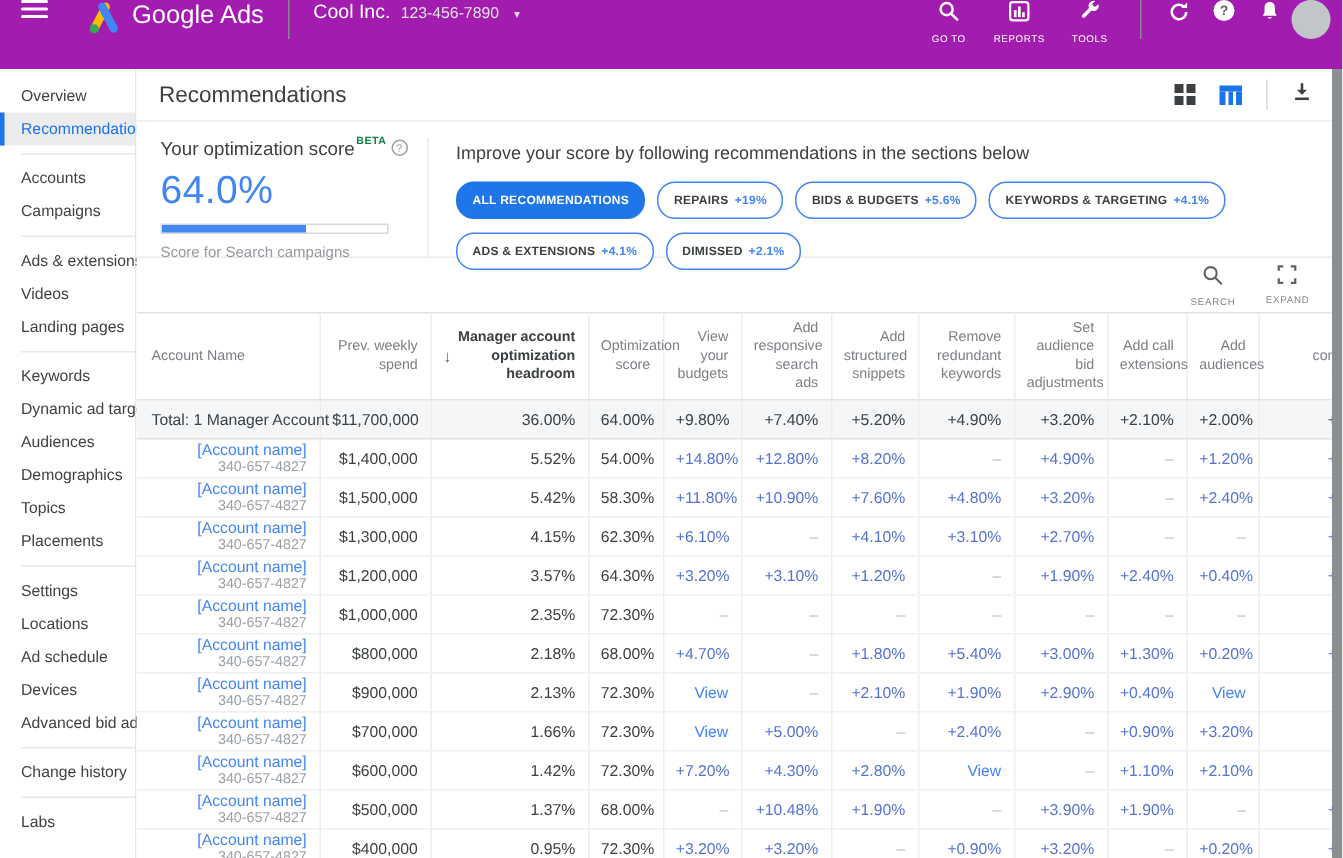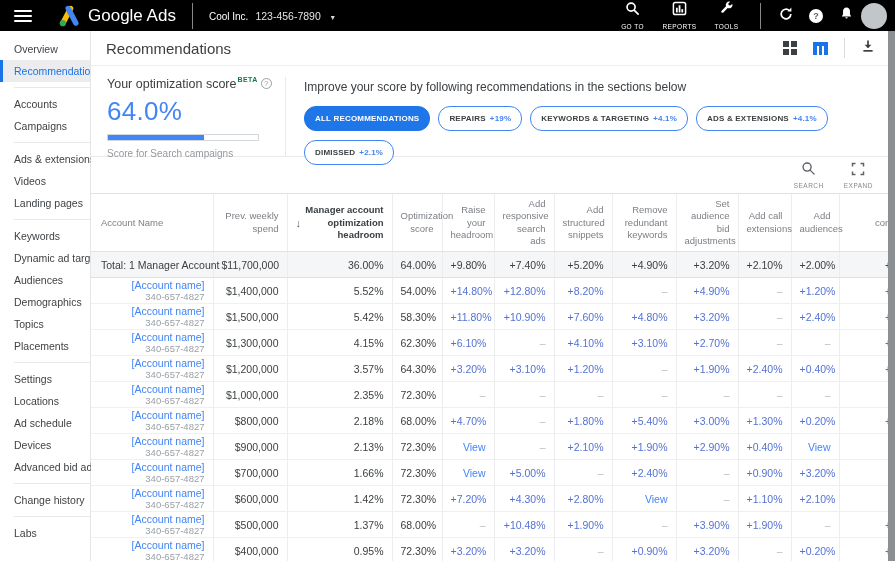--- a/index.html
+++ b/index.html
@@ -1,26 +1,26 @@
 <!DOCTYPE html>
 <html><head>
 <meta charset="utf-8">
 <style>
   *{box-sizing:border-box;margin:0;padding:0}
   html,body{width:895px;height:572px;overflow:hidden;background:#fff;
     font-family:"Liberation Sans","DejaVu Sans",sans-serif;}
   
-  .topbar{height:31px;background:#000000;display:flex;align-items:center;padding:0 8px 0 14px;color:#fff}
+  .topbar{height:46px;background:#a21caf;display:flex;align-items:flex-start;padding:0 8px 0 14px;color:#fff}
   .hamburger{width:18px;display:flex;flex-direction:column;gap:3px;cursor:pointer;margin-right:24px}
   .hamburger span{height:2px;background:#fff;border-radius:1px}
   .logo{margin-right:8px;display:flex}
   .product{font-size:17px;font-weight:400;margin-right:16px;white-space:nowrap}
   .tb-divider{width:1px;height:26px;background:#85878a;margin-right:16px}
   .acct-switcher{display:flex;align-items:baseline;gap:7px;cursor:pointer}
-  .acct-name{font-size:10px}
+  .acct-name{font-size:13px}
   .acct-num{font-size:10.5px;color:#e3e4e6}
   .caret{font-size:8px;color:#d8d9da;margin-left:3px}
   .tb-spacer{flex:1}
   .tb-btn{width:47px;display:flex;flex-direction:column;align-items:center;gap:3px;cursor:pointer}
   .tb-btn-label{font-size:6.5px;letter-spacing:.4px}
   .tb-divider2{width:1px;height:26px;background:#85878a;margin:0 10px}
   .tb-icon{width:30px;display:flex;justify-content:center;align-items:center;cursor:pointer}
   .help-circle-top{width:14px;height:14px;border-radius:50%;background:#fff;color:#5e6164;font-size:9px;font-weight:700;display:flex;align-items:center;justify-content:center}
   .user-block{text-align:right;font-size:10px;line-height:1.35;margin:0 9px 0 12px;white-space:nowrap}
   .avatar{width:26px;height:26px;border-radius:50%;background:#c3c6c9;flex-shrink:0}
@@ -229,20 +229,24 @@
         <div class="improve-heading">Improve your score by following recommendations in the sections below</div>
         <div class="pills">
             <button class="pill selected">
               <span class="pill-label">ALL RECOMMENDATIONS</span>
             </button>
             <button class="pill">
               <span class="pill-label">REPAIRS</span>
               <span class="pill-delta">+19%</span>
             </button>
             <button class="pill">
+              <span class="pill-label">BIDS &amp; BUDGETS</span>
+              <span class="pill-delta">+5.6%</span>
+            </button>
+            <button class="pill">
               <span class="pill-label">KEYWORDS &amp; TARGETING</span>
               <span class="pill-delta">+4.1%</span>
             </button>
             <button class="pill">
               <span class="pill-label">ADS &amp; EXTENSIONS</span>
               <span class="pill-delta">+4.1%</span>
             </button>
             <button class="pill">
               <span class="pill-label">DIMISSED</span>
               <span class="pill-delta">+2.1%</span>
@@ -294,21 +298,21 @@
             <tr>
               <th>Account Name</th>
               <th>Prev. weekly spend</th>
               <th>
                 <div class="th-sort">
                   <span class="sort-arrow">↓</span>
                   <span>Manager account optimization headroom</span>
                 </div>
               </th>
               <th>Optimization score</th>
-              <th>Raise your headroom</th>
+              <th>View your budgets</th>
               <th>Add responsive search ads</th>
               <th>Add structured snippets</th>
               <th>Remove redundant keywords</th>
               <th>Set audience bid adjustments</th>
               <th>Add call extensions</th>
               <th>Add audiences</th>
               <th>Set up conversion tracking</th>
             </tr>
           </thead>
         <tbody>

